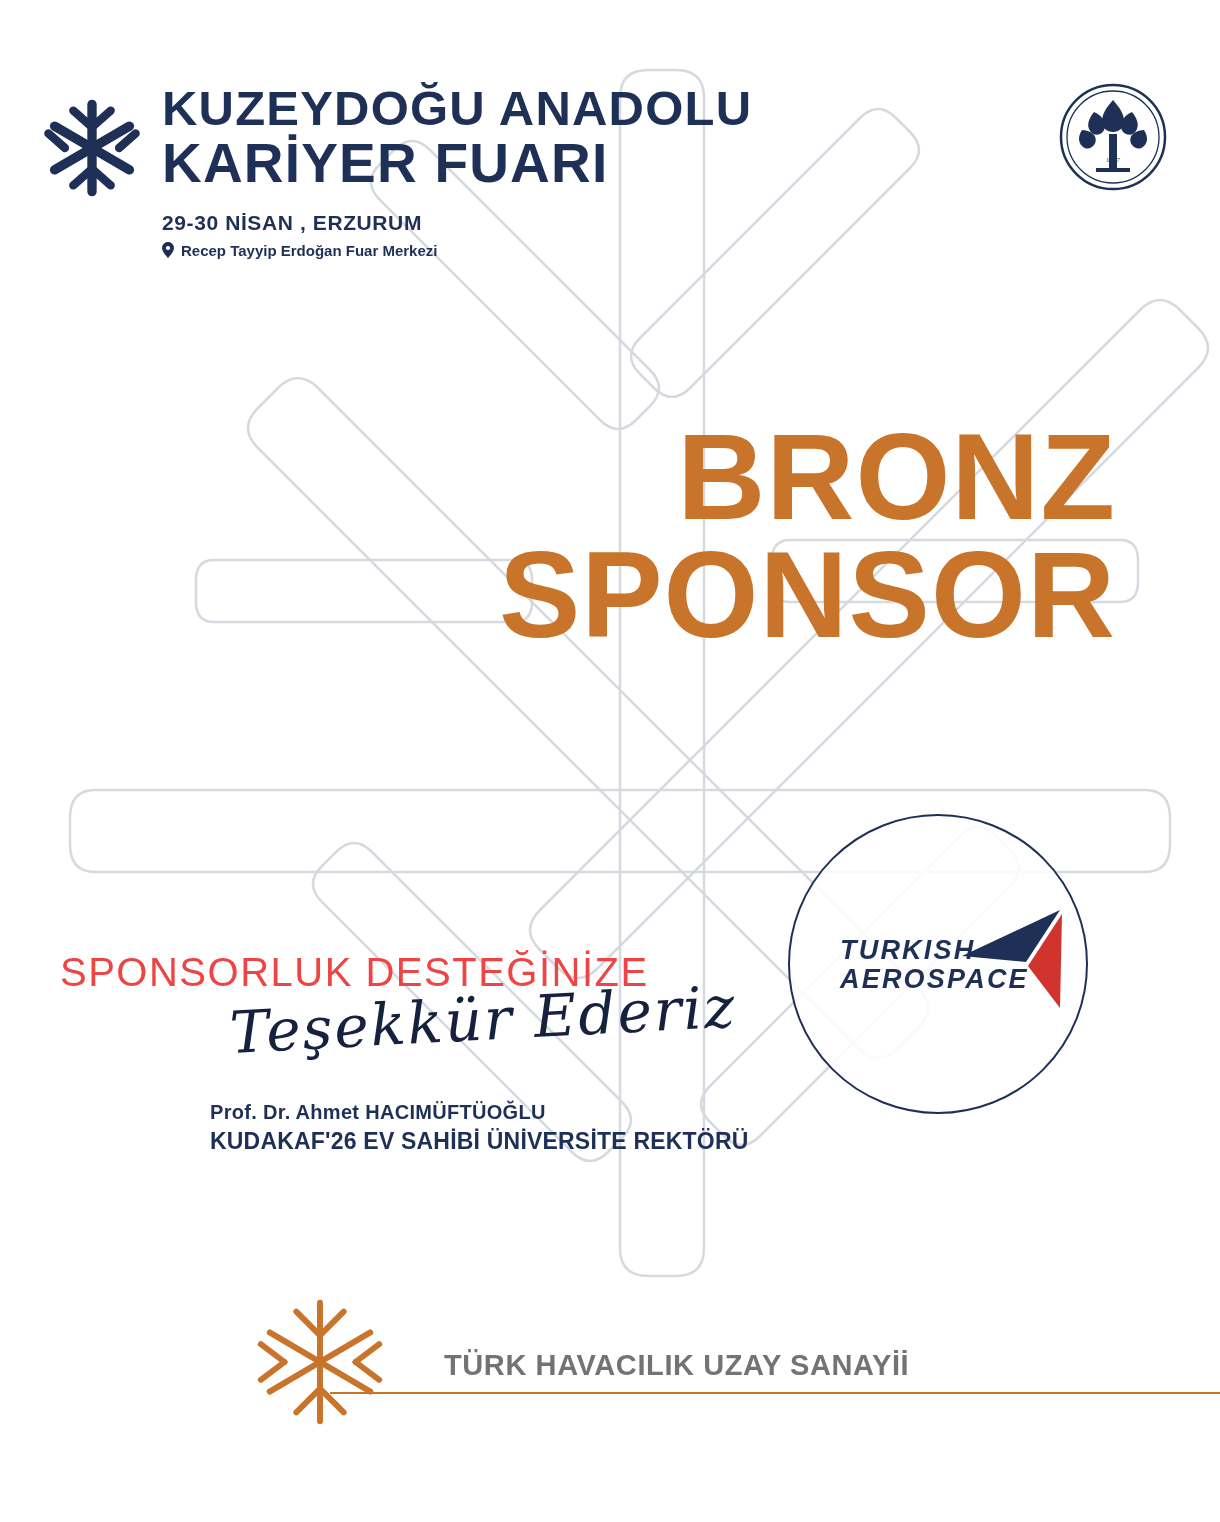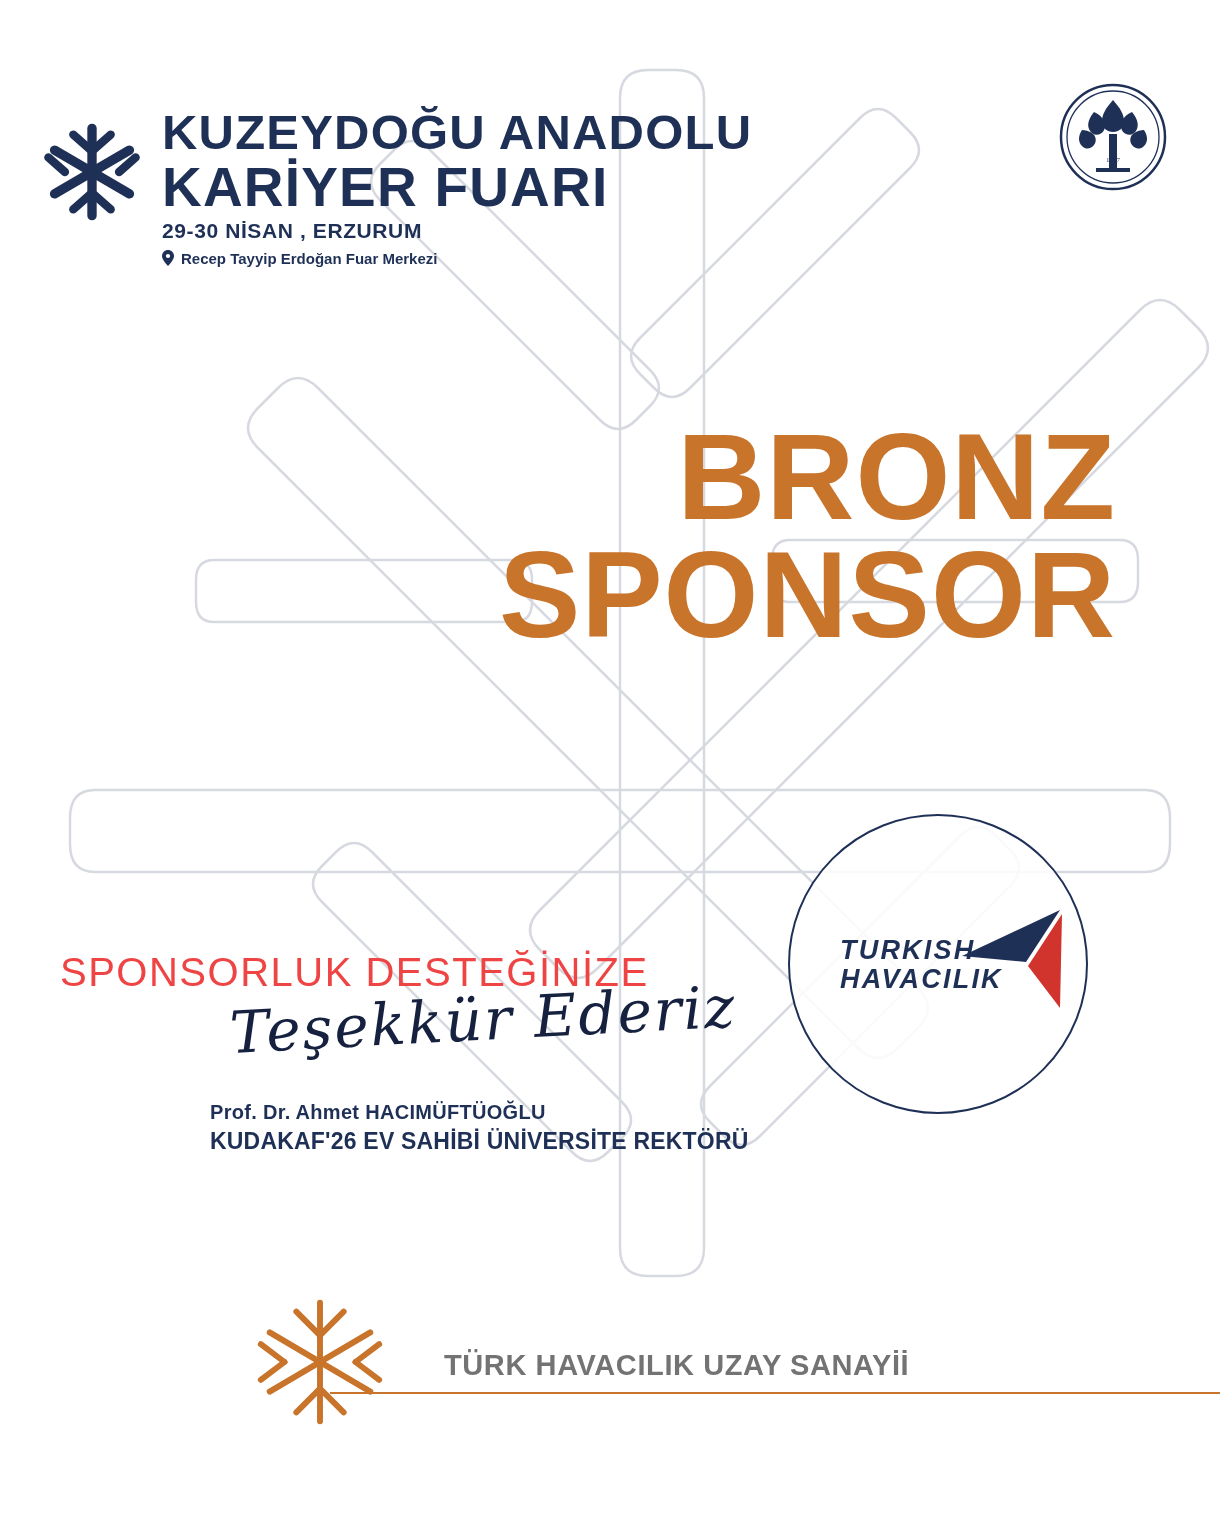--- a/index.html
+++ b/index.html
@@ -25,21 +25,21 @@
     width: 1220px;
     height: 1522px;
     z-index: 0;
     pointer-events: none;
   }
 
   
   .brand-block {
     position: absolute;
     left: 40px;
-    top: 108px;
+    top: 84px;
     z-index: 3;
     display: flex;
     align-items: flex-start;
   }
   .brand-mark {
     width: 104px;
     height: 104px;
     margin-top: 12px;
     flex: 0 0 auto;
   }
@@ -56,20 +56,21 @@
   }
   .brand-line2 {
     font-size: 55px;
     font-weight: bold;
     letter-spacing: 1.2px;
     color: #1f3057;
     line-height: 1.12;
     white-space: nowrap;
   }
   .brand-date {
+    margin-top: 16px;
     font-size: 21px;
     font-weight: bold;
     letter-spacing: 0.6px;
     color: #1f3057;
     white-space: nowrap;
   }
   .brand-venue {
     margin-top: 7px;
     font-size: 15px;
     font-weight: bold;
@@ -332,21 +333,21 @@
     <div class="thanks-line1">SPONSORLUK DESTEĞİNİZE</div>
     <div class="thanks-script">Teşekkür Ederiz</div>
     <div class="rector-name">Prof. Dr. Ahmet HACIMÜFTÜOĞLU</div>
     <div class="rector-title">KUDAKAF'26 EV SAHİBİ ÜNİVERSİTE REKTÖRÜ</div>
   </div>
 
   <div class="sponsor-logo">
     <div class="sponsor-circle"></div>
     <div class="sponsor-wordmark">
       <div class="w1">TURKISH</div>
-      <div class="w2">HAVACILIK</div>
+      <div class="w2">AEROSPACE</div>
     </div>
     <svg class="sponsor-swoosh" viewBox="0 0 120 120" xmlns="http://www.w3.org/2000/svg">
       <path d="M6 52 L104 6 L70 58 Z" fill="#1f3057"></path>
       <path d="M72 62 L106 10 L104 104 Z" fill="#d0342c"></path>
     </svg>
   </div>
 
   <div class="footer-rule"></div>
   <svg class="footer-mark" viewBox="0 0 100 100" xmlns="http://www.w3.org/2000/svg">
     <g stroke="#c8742b" stroke-width="4" stroke-linecap="round" fill="none">

